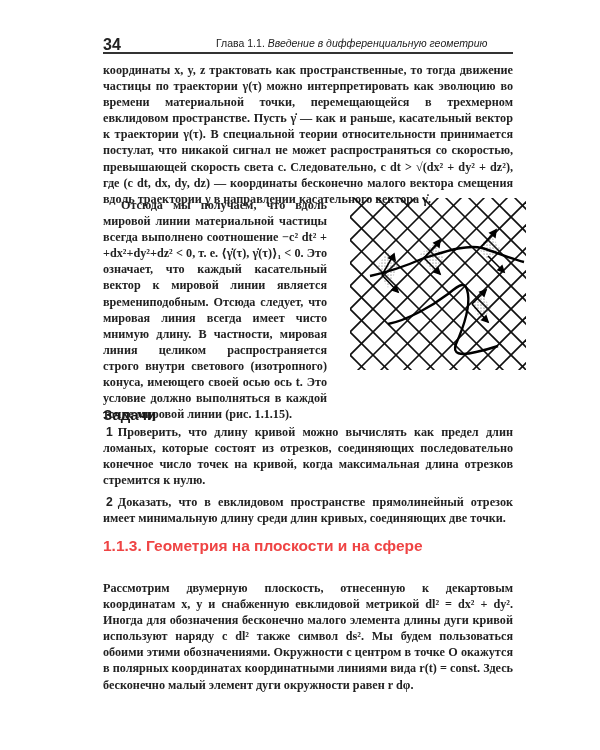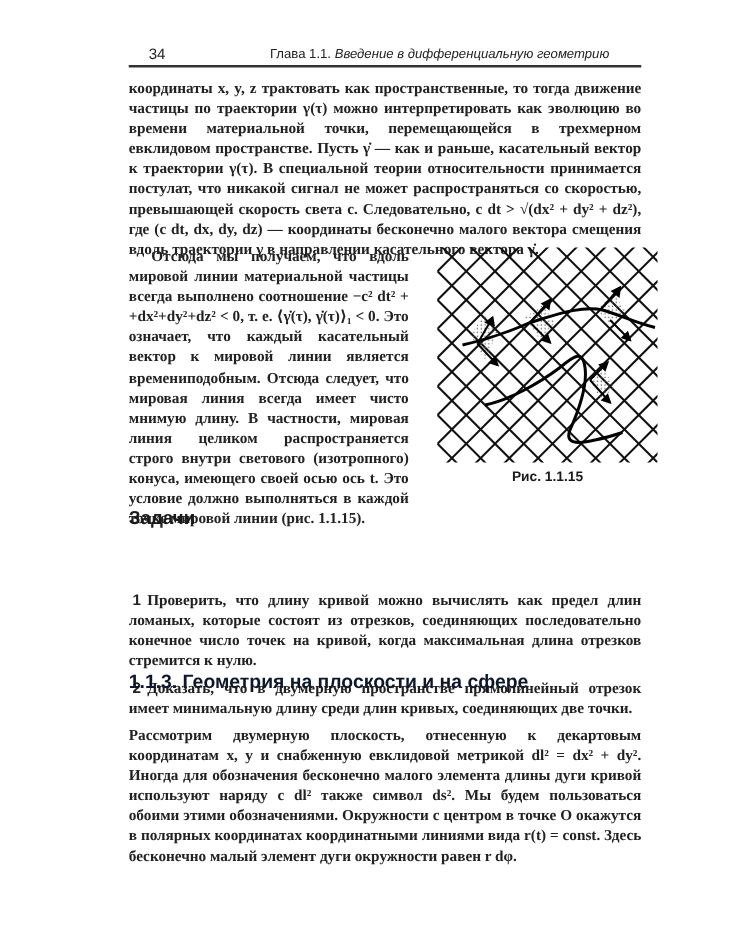--- a/index.html
+++ b/index.html
@@ -6,21 +6,21 @@
   body {
     width: 600px; height: 750px; background: #ffffff; overflow: hidden;
     position: relative; color: #1a1a1a;
     font-family: "Liberation Serif", "DejaVu Serif", serif;
   }
   .page { position: absolute; left: 103px; top: 0; width: 410px; }
   .running-head {
     position: absolute; top: 34px; left: 0; width: 410px; height: 18px;
     font-family: "Liberation Sans", "DejaVu Sans", sans-serif; font-size: 10.5px; color: #222;
   }
-  .running-head .pno { position: absolute; left: 16px; top: 2px; font-size: 12px; }
+  .running-head .pno { position: absolute; left: 0; top: 2px; font-size: 16px; font-weight: bold; }
   .running-head .chap { position: absolute; left: 88px; top: 3px; padding-left: 25px; }
   .running-head .chap i { font-style: italic; }
   .head-rule { position: absolute; top: 52px; left: 0; width: 410px; height: 1.5px; background: #333; }
 
   .body-text {
     position: absolute; left: 0; width: 410px;
     font-size: 12.2px; line-height: 16.1px; text-align: justify;
     font-family: "Liberation Serif", "DejaVu Serif", serif; font-weight: bold; color: #222;
   }
   .body-text p { margin: 0; }
@@ -33,28 +33,28 @@
   .figure svg { position: absolute; left: 0; top: 0; }
   .fig-caption {
     position: absolute; left: 0; width: 180px; top: 180px; text-align: center;
     font-family: "Liberation Sans", "DejaVu Sans", sans-serif; font-weight: bold; font-size: 11px;
   }
 
   .tasks-title {
     position: absolute; top: 406px; left: 0;
     font-family: "Liberation Sans", "DejaVu Sans", sans-serif; font-weight: bold; font-size: 15px;
   }
-  .task { position: absolute; left: 0; width: 410px; margin-top: 48px; }
+  .task { position: absolute; left: 0; width: 410px; }
   #task1 { top: 424px; }
   #task2 { top: 494px; }
   .task .num { font-weight: bold; font-family: "Liberation Sans", sans-serif; padding-left: 3px; padding-right: 5px; }
 
   .section-title {
     position: absolute; top: 537px; left: 0;
-    font-family: "Liberation Sans", "DejaVu Sans", sans-serif; font-weight: bold; font-size: 15.5px; color: #0f172a;
+    font-family: "Liberation Sans", "DejaVu Sans", sans-serif; font-weight: bold; font-size: 15.5px; color: #ef4444;
   }
   #p3 { top: 580px; }
 </style>
 </head>
 <body>
 
 <div class="page">
 
   <div class="running-head">
     <span class="pno">34</span>
@@ -143,30 +143,29 @@
         <line x1="132" y1="52" x2="148" y2="34"></line>
           <polygon points="148,34 142,37 147,41"></polygon>
         <line x1="140" y1="60" x2="156" y2="76"></line>
           <polygon points="156,76 150,74 154,70"></polygon>
         <line x1="124" y1="108" x2="138" y2="94"></line>
           <polygon points="138,94 132,96 136,100"></polygon>
         <line x1="124" y1="108" x2="140" y2="126"></line>
           <polygon points="140,126 134,124 138,120"></polygon>
       </g>
     </svg>
-    <div class="fig-caption">Рис. 1.1.15</div>
   </div>
 
   <div class="tasks-title">Задачи</div>
 
   <div class="body-text task" id="task1">
     <p><span class="num">1</span><span>Проверить, что длину кривой можно вычислять как предел длин ломаных, которые состоят из отрезков, соединяющих последовательно конечное число точек на кривой, когда максимальная длина отрезков стремится к нулю.</span></p>
   </div>
   <div class="body-text task" id="task2">
-    <p><span class="num">2</span><span>Доказать, что в двумерную пространстве прямолинейный отрезок имеет минимальную длину среди длин кривых, соединяющих две точки.</span></p>
+    <p><span class="num">2</span><span>Доказать, что в евклидовом пространстве прямолинейный отрезок имеет минимальную длину среди длин кривых, соединяющих две точки.</span></p>
   </div>
 
   <div class="section-title">1.1.3. Геометрия на плоскости и на сфере</div>
 
   <div class="body-text" id="p3">
     <p>Рассмотрим двумерную плоскость, отнесенную к декартовым координатам x, y и снабженную евклидовой метрикой dl² = dx² + dy². Иногда для обозначения бесконечно малого элемента длины дуги кривой используют наряду с dl² также символ ds². Мы будем пользоваться обоими этими обозначениями. Окружности с центром в точке O окажутся в полярных координатах координатными линиями вида r(t) = const. Здесь бесконечно малый элемент дуги окружности равен r dφ.</p>
   </div>
 
 </div>
 

